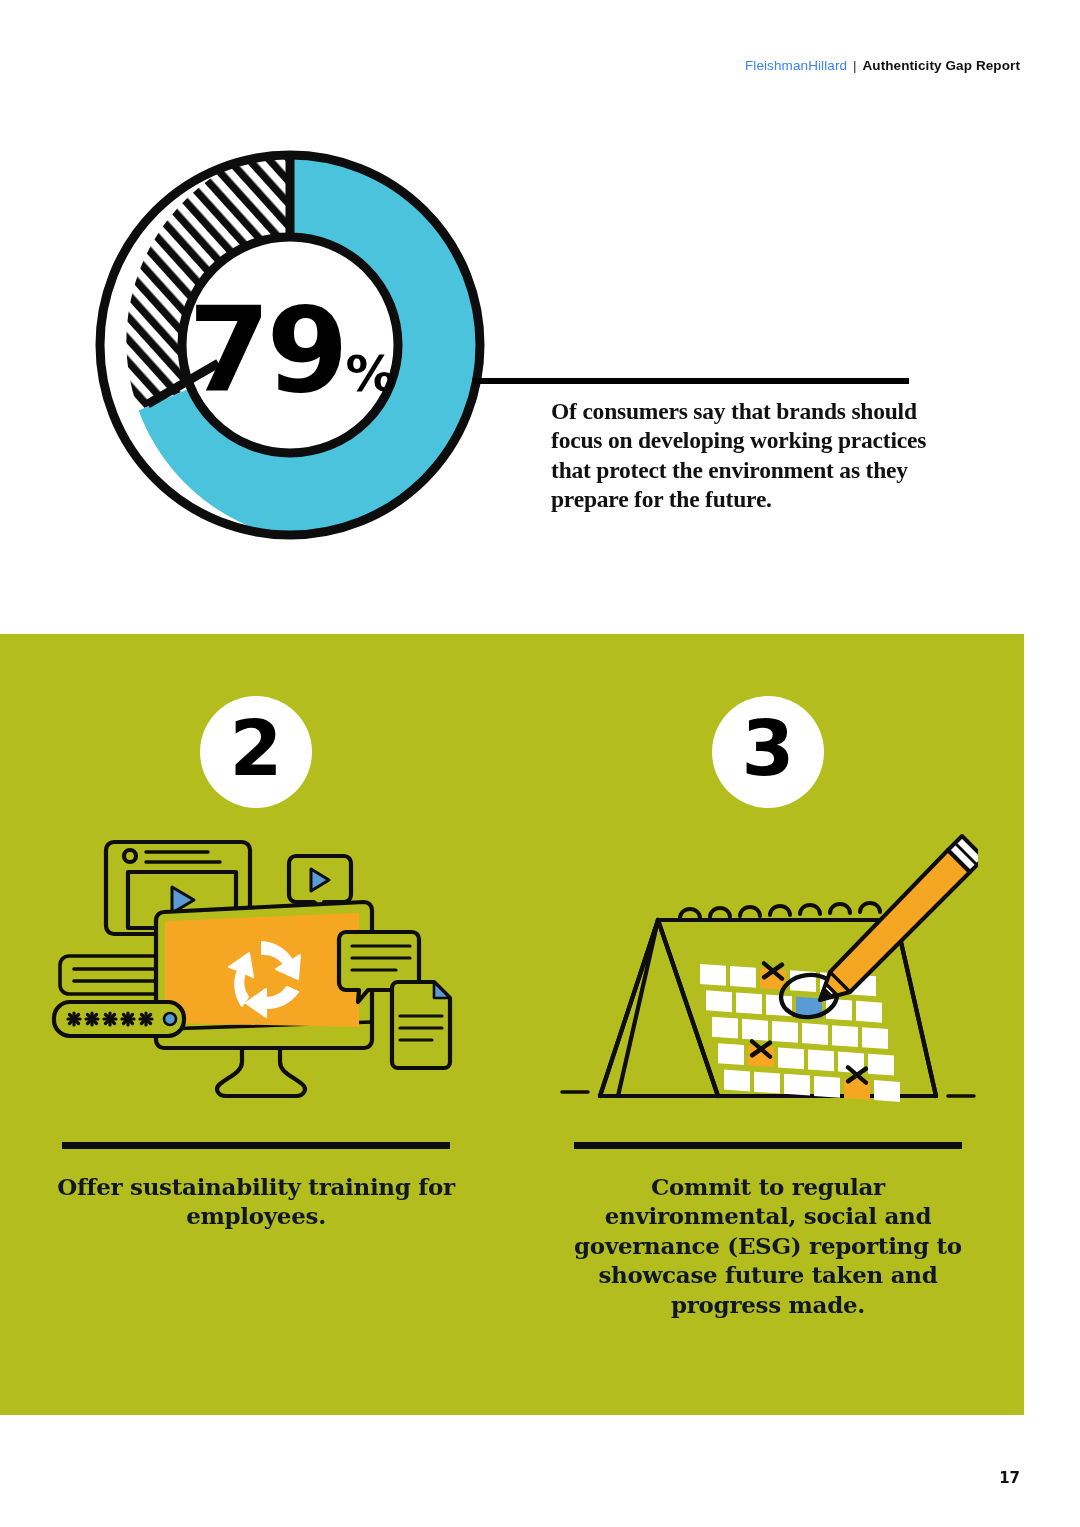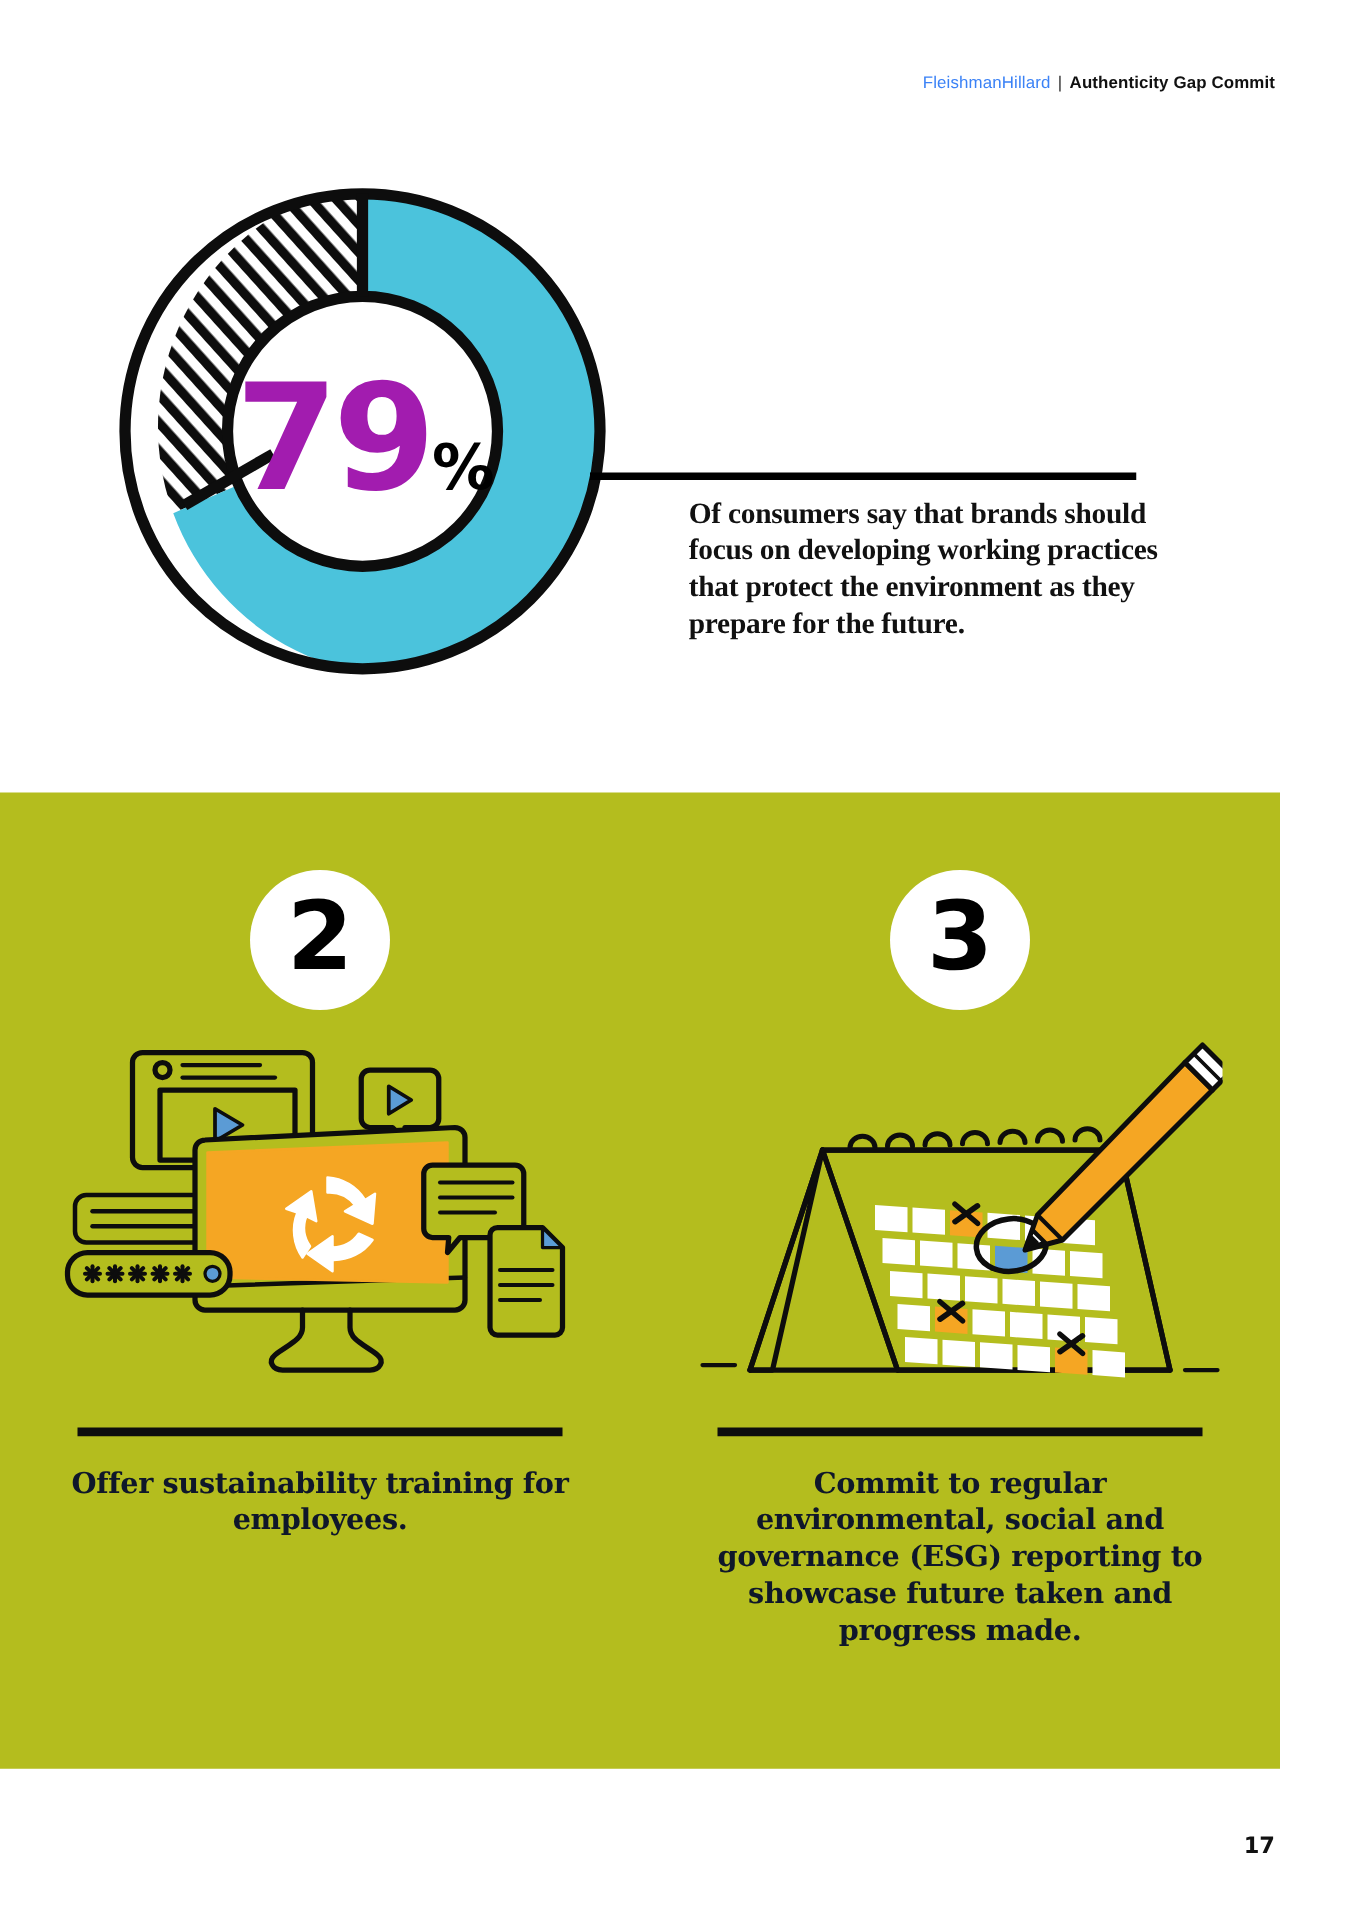--- a/index.html
+++ b/index.html
@@ -55,21 +55,21 @@
     display: flex;
     align-items: baseline;
     transform: translate(2px, 6px);
   }
   .stat-value {
     font-family: "DejaVu Sans", sans-serif;
     font-weight: 700;
     font-size: 118px;
     line-height: 0.86;
     letter-spacing: -4px;
-    color: #a21caf;
+    color: #000000;
   }
   .stat-unit {
     font-family: "DejaVu Sans", sans-serif;
     font-weight: 700;
     font-size: 50px;
     line-height: 1;
     color: #000;
     margin-left: 1px;
   }
 
@@ -162,31 +162,31 @@
     letter-spacing: -0.3px;
     color: #0f172a;
   }
 
   
   .page-number {
     position: absolute;
     right: 60px; bottom: 40px;
     font-family: "DejaVu Sans", sans-serif;
     font-weight: 700;
-    font-size: 18px;
+    font-size: 15px;
     color: #111;
   }
 </style>
 </head>
 <body>
 
 <div class="page-header">
   <span class="brand">FleishmanHillard</span>
   <span class="sep">|</span>
-  <span class="title">Authenticity Gap Commit</span>
+  <span class="title">Authenticity Gap Report</span>
 </div>
 
 <div class="stat-block">
 
   <div class="donut-wrap">
     <svg viewBox="0 0 410 410" xmlns="http://www.w3.org/2000/svg">
       <defs>
         <pattern id="hatch" width="15" height="15" patternUnits="userSpaceOnUse" patternTransform="rotate(-42)">
           <rect width="15" height="15" fill="#ffffff"></rect>
           <rect width="7.5" height="15" fill="#0d0d0d"></rect>

